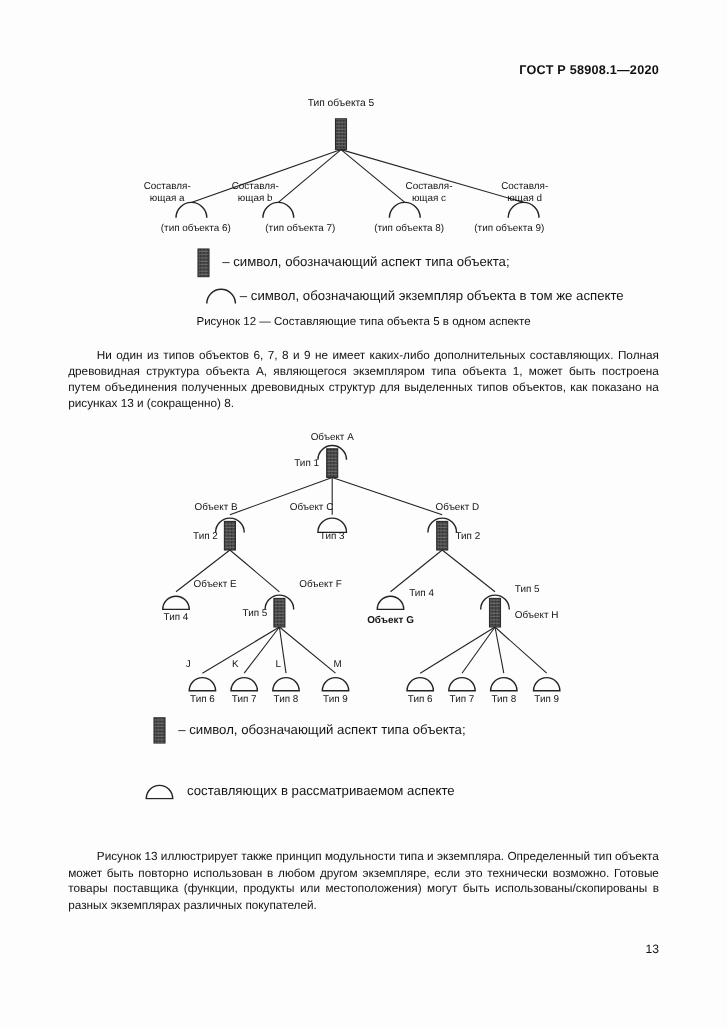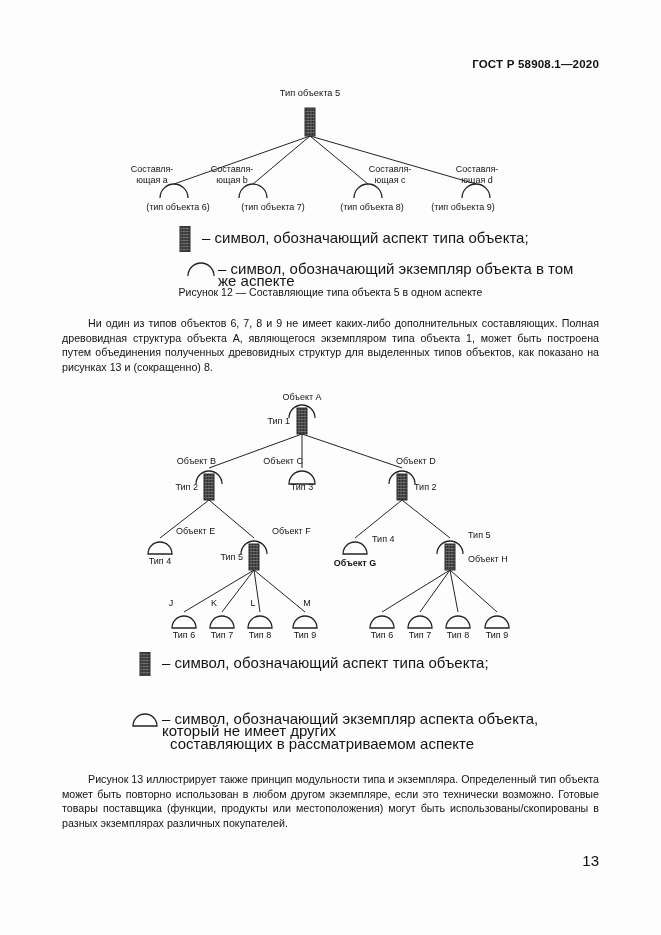--- a/index.html
+++ b/index.html
@@ -30,40 +30,40 @@
   }
   .para .ind{display:inline-block;width:26px;}
   .figcap{
     position:absolute;left:0;right:0;
     text-align:center;
     font-size:10.5px;
     color:#121212;
   }
   .pageno{
     position:absolute;right:62px;bottom:66px;
-    font-size:15px;color:#111;
+    font-size:11px;color:#111;
   }
   
   .diagram{position:absolute;}
   .diagram svg{display:block;overflow:visible;}
   .lbl{
     position:absolute;
     font-size:9px;
     color:#141414;
     white-space:nowrap;
     line-height:10px;
   }
   .lbl.c{transform:translateX(-50%);}
   .lbl.r{transform:translateX(-100%);}
   .lbl.two{line-height:10.5px;}
   
   .legend{position:absolute;}
   .legrow{position:absolute;display:flex;align-items:flex-start;}
   .legsym{width:34px;flex:0 0 34px;display:flex;justify-content:center;}
-  .legtxt{font-size:15px;line-height:12.4px;color:#141414;}
+  .legtxt{font-size:12px;line-height:12.4px;color:#141414;}
   .legtxt .l2{display:block;padding-left:8px;}
 </style>
 </head>
 <body>
 
 <div class="page">
 
   <div class="header">ГОСТ Р 58908.1—2020</div>
 
   <div class="diagram" style="left:0;top:88px;width:536px;height:130px;">
@@ -275,21 +275,20 @@
       </span>
       <span class="legtxt" style="margin-top:5px;">– символ, обозначающий аспект типа объекта;</span>
     </div>
     <div class="legrow" style="left:0;top:59px;">
       <span class="legsym">
         <svg width="28" height="16" viewBox="0 0 28 16">
             <path d="M2,15 A12,12 0 0 1 26,15 Z" stroke="#232323" stroke-width="1.3" fill="none"></path>
           </svg>
       </span>
       <span class="legtxt" style="margin-top:2px;">
-        <span>– символ, обозначающий экземпляр аспекта объекта, который не имеет других</span>
         <span class="l2">составляющих в рассматриваемом аспекте</span>
       </span>
     </div>
   </div>
 
 
   <div class="para" style="top:772px;">
     <span class="ind"></span><span>Рисунок 13 иллюстрирует также принцип модульности типа и экземпляра. Определенный тип объекта может быть повторно использован в любом другом экземпляре, если это технически возможно. Готовые товары поставщика (функции, продукты или местоположения) могут быть использованы/скопированы в разных экземплярах различных покупателей.</span>
   </div>
 

